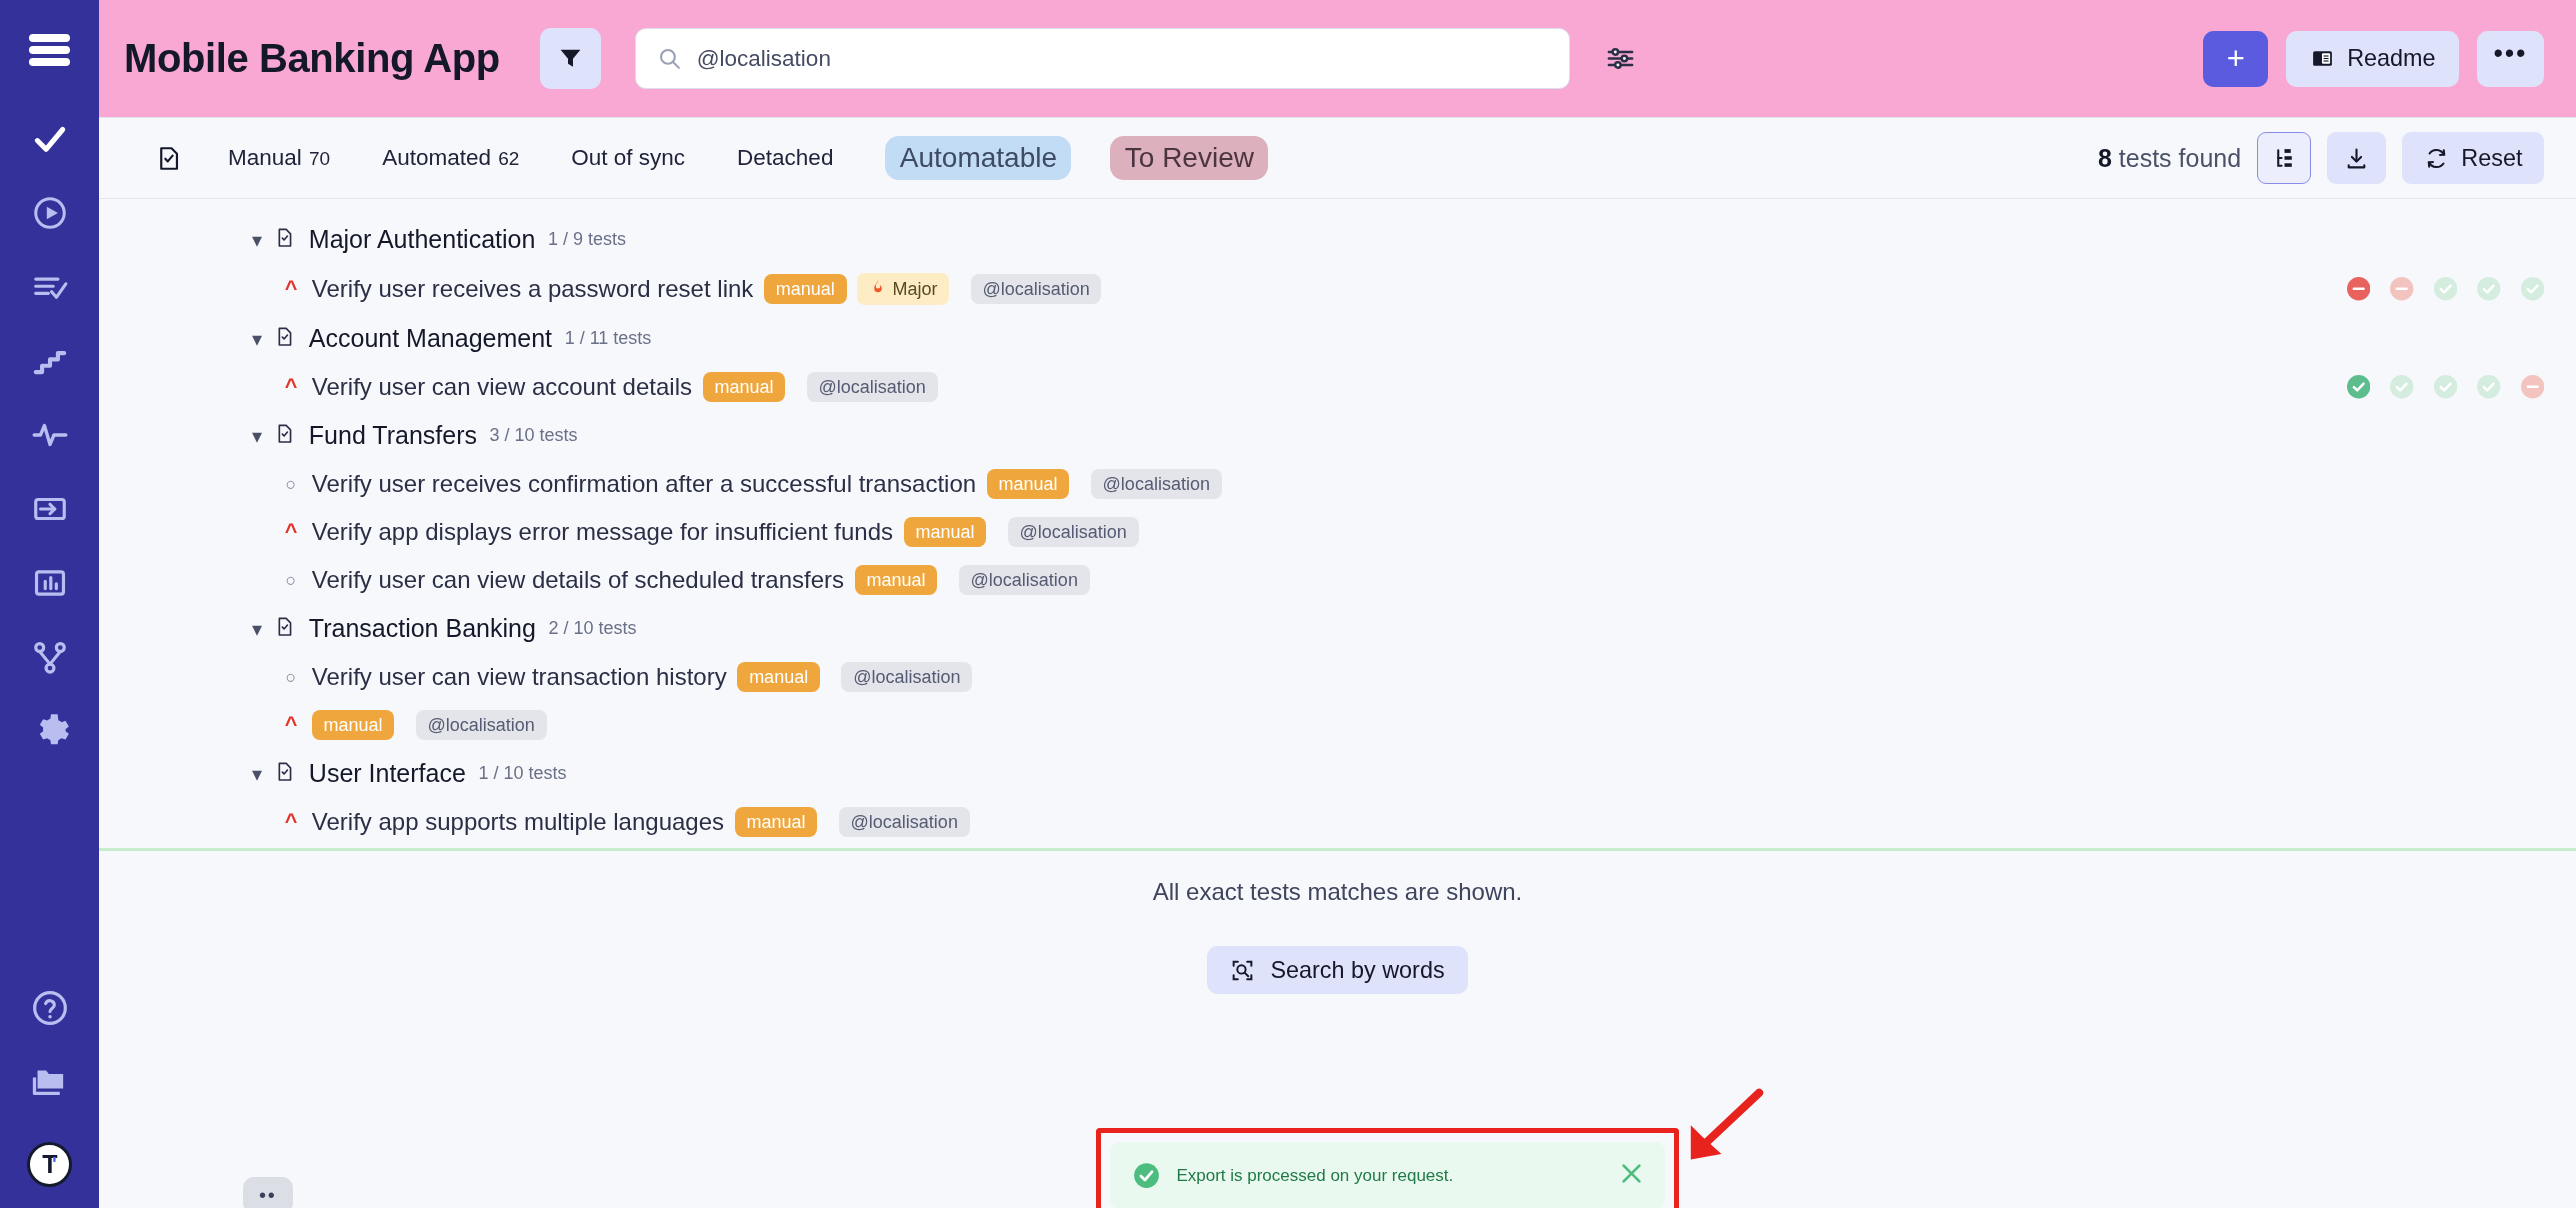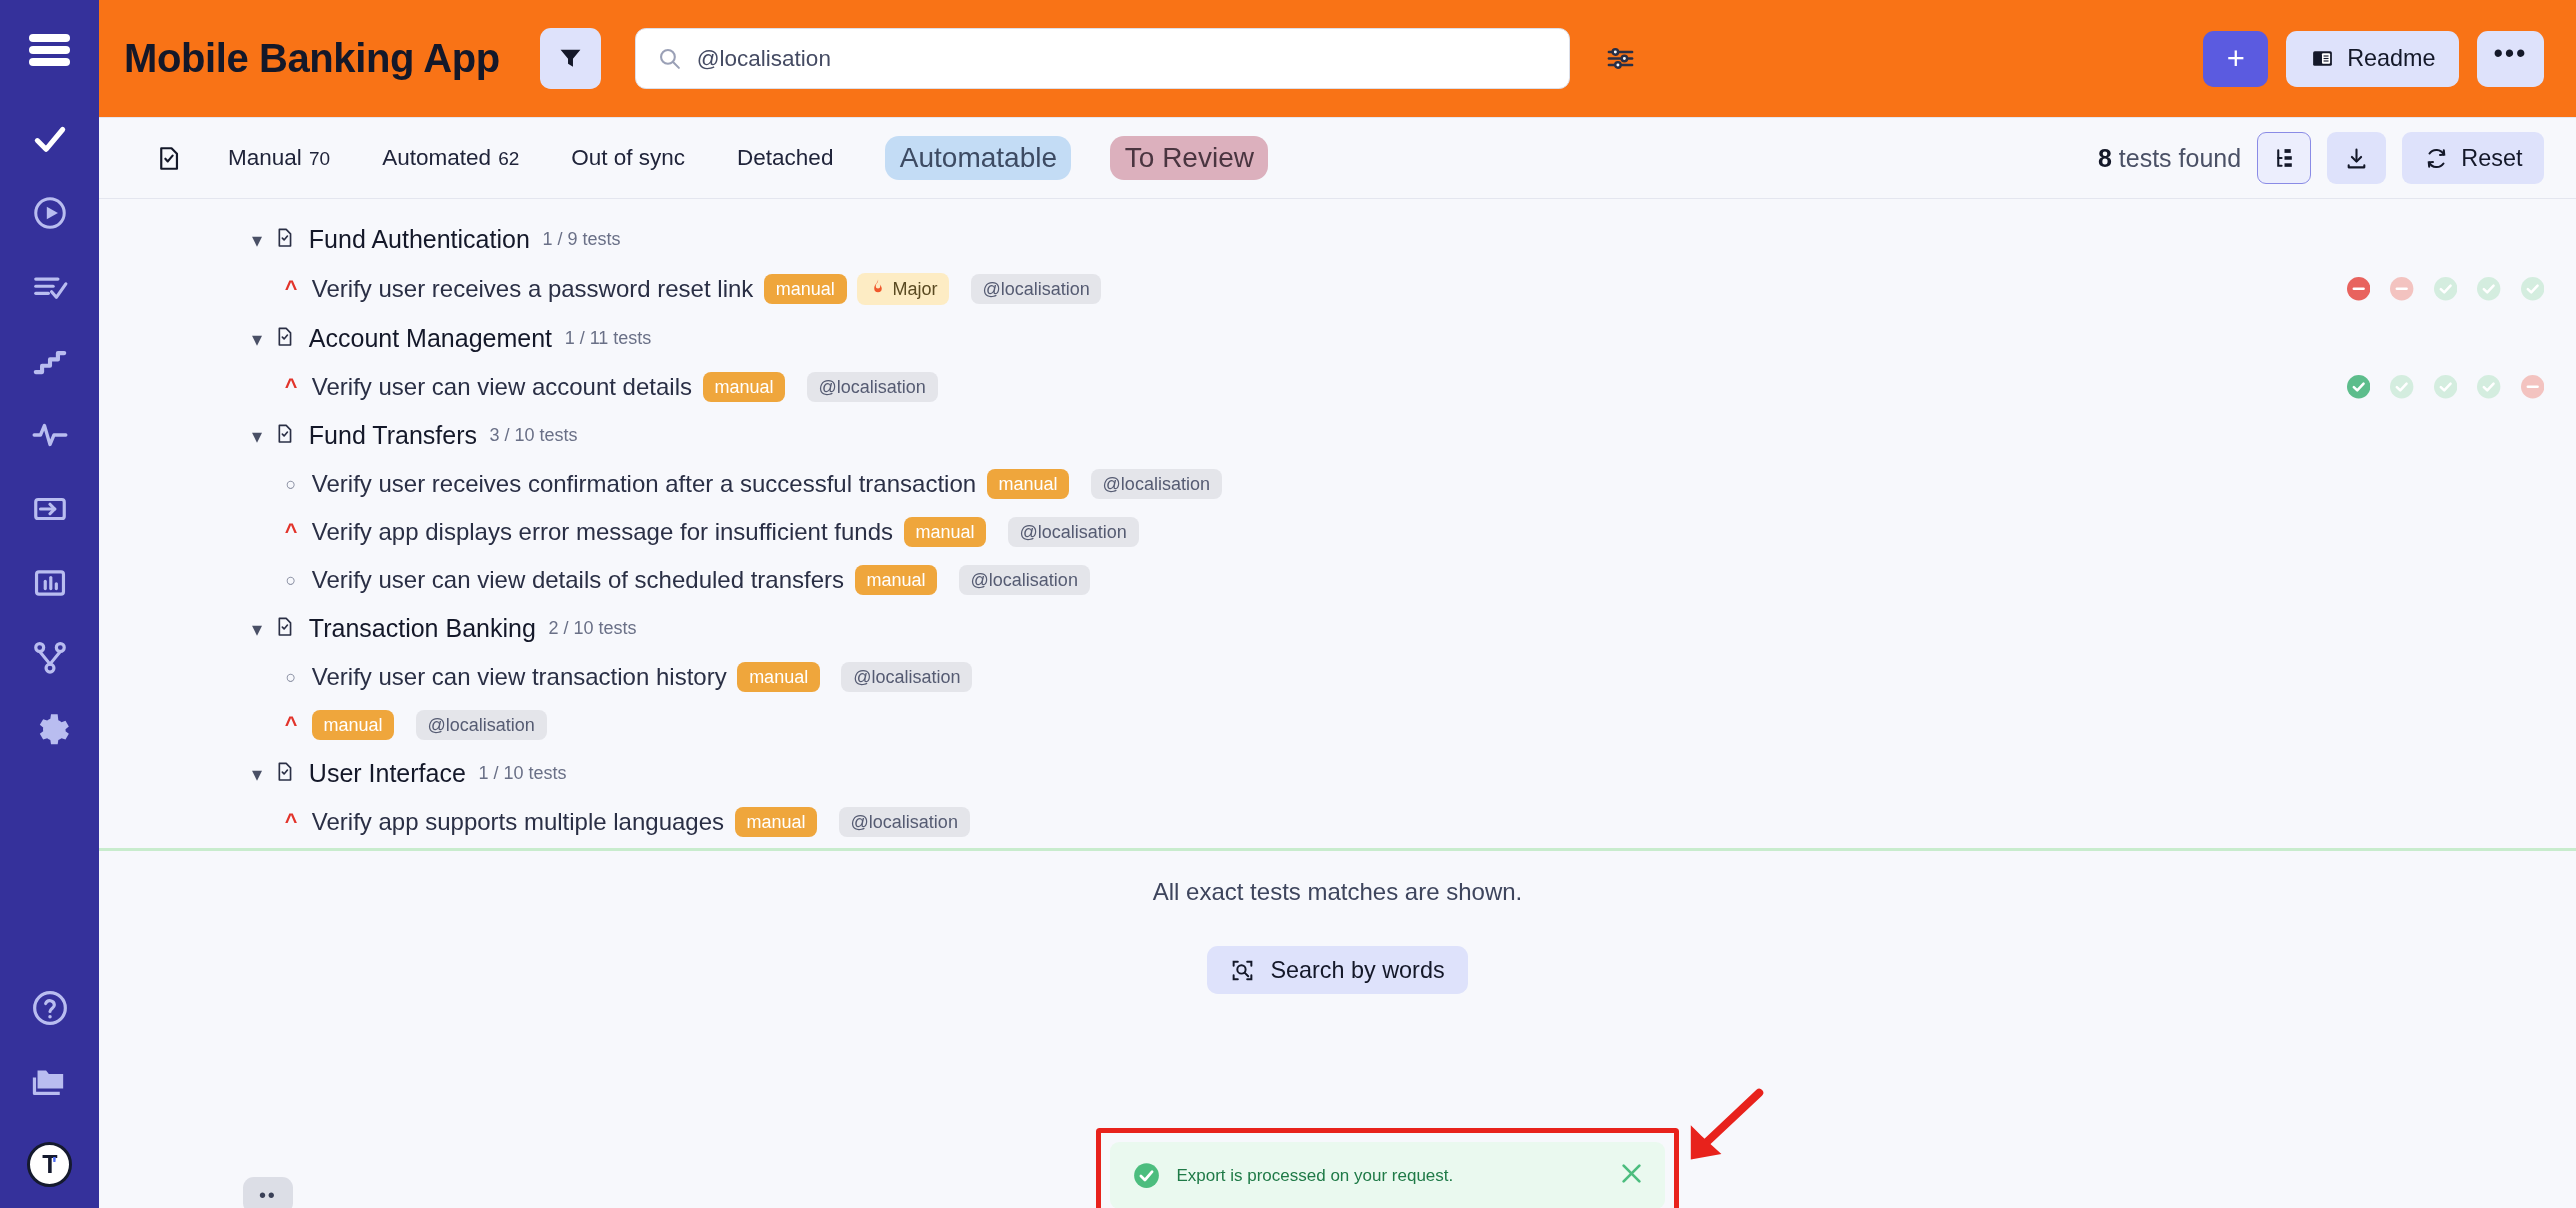--- a/index.html
+++ b/index.html
@@ -41,21 +41,21 @@
   .sb-avatar .blu { color:#4f6df5; font-size:20px; margin-left:-3.6px; }
 
   
   .main { flex: 1; display:flex; flex-direction:column; min-width: 0; background:#f7f8fc; }
 
   
   .header {
     height: 118px; display:flex; align-items:center;
     padding: 0 32px 0 25px; gap: 0;
     border-bottom: 0.9px solid #e4e6ef;
-    background:#f97316;
+    background:#f9a8d4;
   }
   .page-title { font-size: 40px; font-weight: bold; color:#141829; letter-spacing:-0.4px; white-space:nowrap; }
   .filter-btn {
     width: 61px; height: 61px; margin-left: 40px;
     background:#dee2fb; border-radius: 10.8px;
     display:flex; align-items:center; justify-content:center; cursor:pointer;
   }
   .search-wrap {
     margin-left: 34px;
     flex: 0 1 935px; height: 61px;
@@ -385,21 +385,21 @@
     </div>
 
     <div class="content">
       <div class="tree" id="tree">
           <div class="grp">
             <span class="chev">▾</span>
             <span><svg width="23.4" height="23.4" viewBox="0 0 24 24" fill="none" stroke="#2a2f45" stroke-width="1.7" stroke-linejoin="round">
                 <path d="M6.5 3.5h7L18 8v12.5H6.5z"></path>
                 <polyline points="9.6 12.4 11.4 14.3 14.8 10.3" stroke-linecap="round"></polyline>
               </svg></span>
-            <span class="grp-name">Fund Authentication</span>
+            <span class="grp-name">Major Authentication</span>
             <span class="grp-count">1 / 9 tests</span>
           </div>
           <div class="row">
             <span class="mark hi">^</span>
             <span class="row-title">Verify user receives a password reset link</span>
             <span class="tag tag-manual">manual</span>
             <span class="tag tag-major"><span><svg width="18" height="18" viewBox="0 0 24 24">
                   <path d="M12 2c1 4-3 5-3 9a3 3 0 0 0 6 0c0-1.5-.6-2.5-.6-2.5S17 11 17 14a5 5 0 0 1-10 0C7 8 12 7 12 2z" fill="#f0582c"></path>
                 </svg></span>Major</span>
             <span class="tag tag-loc">@localisation</span>

